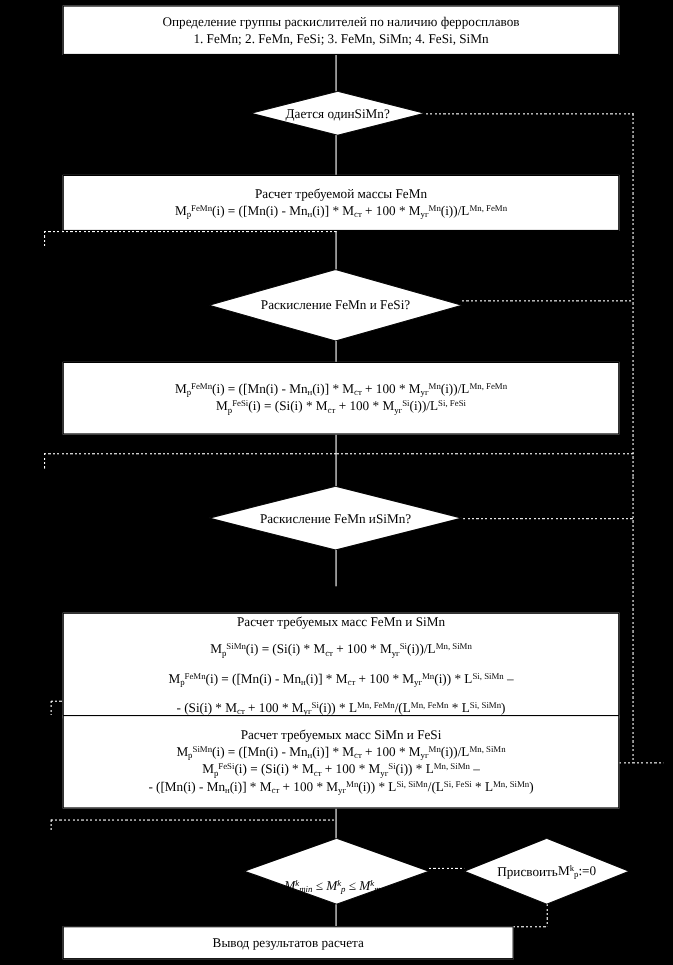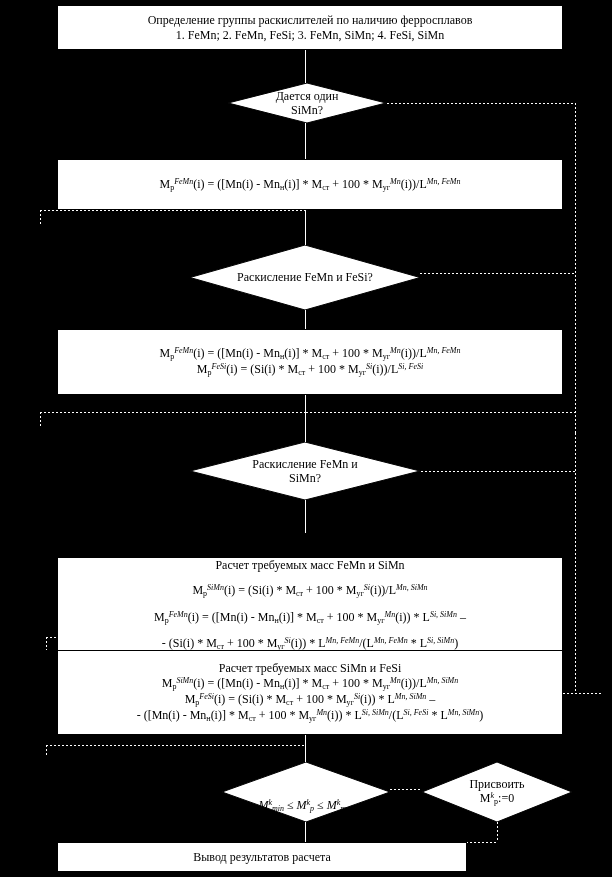--- a/index.html
+++ b/index.html
@@ -42,21 +42,21 @@
   .diamond-wrap svg {
     position: absolute;
     left: 0; top: 0;
   }
   .diamond-text {
     position: absolute;
     left: 0; top: 0;
     width: 100%;
     height: 100%;
     display: flex;
-    flex-direction: column;
+    flex-direction: row;
     align-items: center;
     justify-content: center;
     text-align: center;
     font-size: 12px;
     line-height: 1.2;
   }
   .diamond-text .ln { display: block; white-space: nowrap; }
   .conn {
     position: absolute;
     background: #ffffff;
@@ -65,21 +65,21 @@
     height: 1px;
     background-image: repeating-linear-gradient(to right, #ffffff 0 2px, transparent 2px 4px);
     background-color: transparent;
   }
   .conn.dotted-v {
     width: 1px;
     background-image: repeating-linear-gradient(to bottom, #ffffff 0 2px, transparent 2px 4px);
     background-color: transparent;
   }
   sub { font-size: 8px; vertical-align: -0.25em; }
-  sup { font-size: 8px; vertical-align: 0.45em; font-style: italic; }
+  sup { font-size: 8px; vertical-align: 0.45em; }
   .ital { font-style: italic; margin-top: 28px; }
 </style>
 </head>
 <body>
 
 <div id="canvas">
 
   <div class="conn" style="left:305px; top:50px; width:1px; height:33px;"></div>
 
   <div class="conn" style="left:305px; top:122px; width:1px; height:37px;"></div>
@@ -135,20 +135,21 @@
     <svg width="158" height="40" viewBox="0 0 158 40">
       <polygon points="79,0 158,20 79,40 0,20" fill="#ffffff" stroke="#000000" stroke-width="1"></polygon>
     </svg>
     <div class="diamond-text">
       <span class="ln">Дается один</span>
       <span class="ln">SiMn?</span>
     </div>
   </div>
 
   <div class="box" style="left:57px; top:159px; width:506px; height:51px;">
+    <span class="ln">Расчет требуемой массы FeMn</span>
     <span class="ln">M<sub>р</sub><sup>FeMn</sup>(i) = ([Mn(i) - Mn<sub>н</sub>(i)] * M<sub>ст</sub> + 100 * M<sub>уг</sub><sup>Mn</sup>(i))/L<sup>Mn, FeMn</sup></span>
   </div>
 
   <div class="diamond-wrap" style="left:190px; top:245px; width:230px; height:65px;">
     <svg width="230" height="65" viewBox="0 0 230 65">
       <polygon points="115,0 230,32.5 115,65 0,32.5" fill="#ffffff" stroke="#000000" stroke-width="1"></polygon>
     </svg>
     <div class="diamond-text">
       <span class="ln">Раскисление FeMn и FeSi?</span>
     </div>

